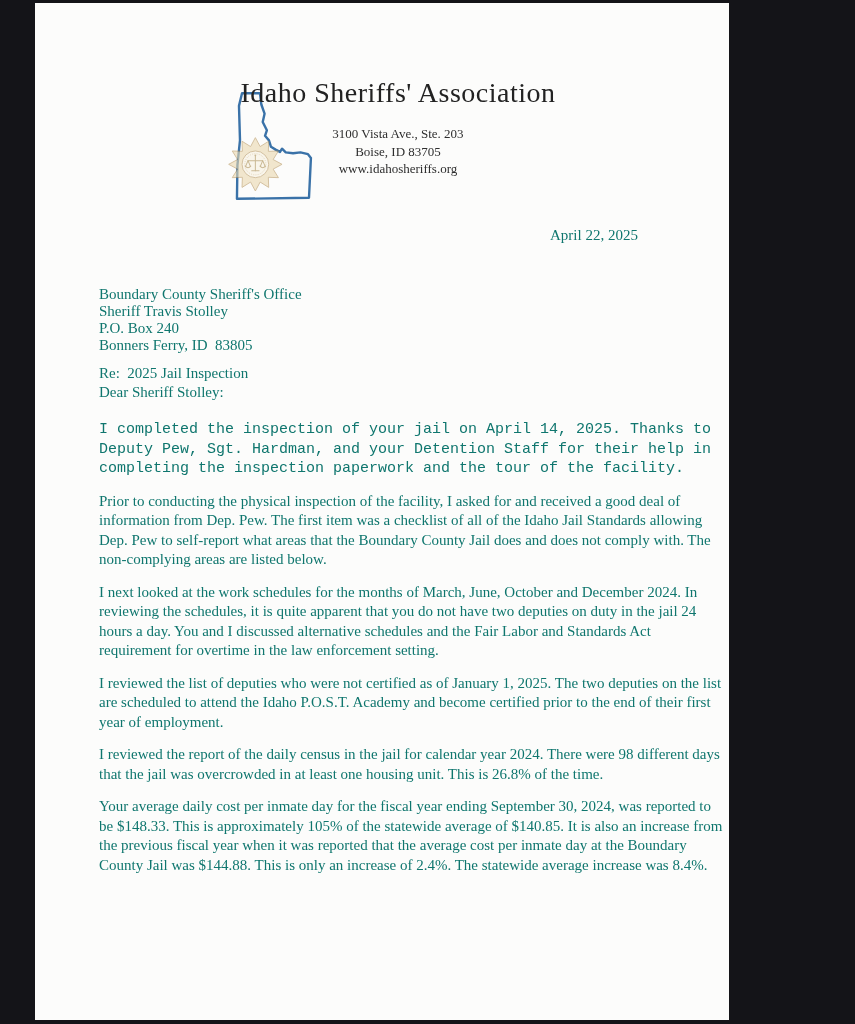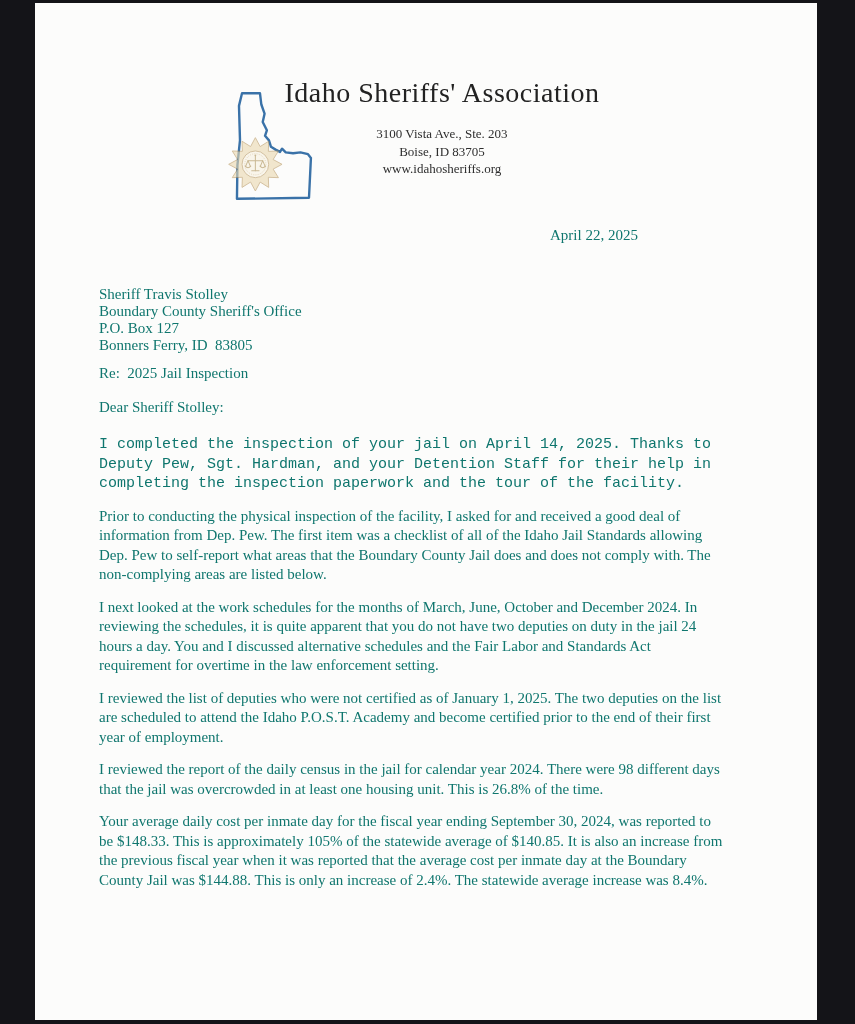--- a/index.html
+++ b/index.html
@@ -6,21 +6,21 @@
   .frame{
     position:relative;
     width:855px;height:1024px;
     background:#141418;
     overflow:hidden;
     font-family:"Liberation Serif","DejaVu Serif",serif;
   }
   .paper{
     position:absolute;
     left:35px;top:3px;
-    width:782px;height:1017px;
+    width:694px;height:1017px;
     background:#fcfcfb;
     color:#2b2b2b;
   }
   
   .letterhead{
     position:absolute;
     left:0;right:0;top:74px;
     text-align:center;
     transform:translateX(16px);
   }
@@ -52,21 +52,21 @@
   }
   .date-line{
     margin-top:222px;
     padding-left:451px;
     line-height:20px;
     white-space:pre-wrap;
   }
   .recipient{margin-top:41px;}
   .recipient div{line-height:17px;white-space:pre-wrap;}
   .subject{margin-top:11px;line-height:17px;white-space:pre-wrap;}
-  .salutation{margin-top:17px;line-height:17px;}
+  .salutation{margin-top:2px;line-height:17px;}
   .body-paragraphs p{
     margin:13px 0 0 0;
     line-height:19.5px;
     text-align:left;
   }
   .body-paragraphs p:first-child{margin-top:19px;font-family:Liberation Mono, monospace;}
 </style>
 </head>
 <body>
 
@@ -104,23 +104,23 @@
         <div>3100 Vista Ave., Ste. 203</div>
         <div>Boise, ID 83705</div>
         <div>www.idahosheriffs.org</div>
       </div>
     </div>
 
     <div class="content">
       <div class="date-line">April 22, 2025</div>
 
       <div class="recipient">
+        <div>Boundary County Sheriff's Office</div>
         <div>Sheriff Travis Stolley</div>
-        <div>Boundary County Sheriff's Office</div>
-        <div>P.O. Box 127</div>
+        <div>P.O. Box 240</div>
         <div>Bonners Ferry, ID  83805</div>
       </div>
 
       <div class="subject">Re:  2025 Jail Inspection</div>
       <div class="salutation">Dear Sheriff Stolley:</div>
 
       <div class="body-paragraphs">
         <p>I completed the inspection of your jail on April 14, 2025. Thanks to Deputy Pew, Sgt. Hardman, and your Detention Staff for their help in completing the inspection paperwork and the tour of the facility.</p>
         <p>Prior to conducting the physical inspection of the facility, I asked for and received a good deal of information from Dep. Pew. The first item was a checklist of all of the Idaho Jail Standards allowing Dep. Pew to self-report what areas that the Boundary County Jail does and does not comply with. The non-complying areas are listed below.</p>
         <p>I next looked at the work schedules for the months of March, June, October and December 2024. In reviewing the schedules, it is quite apparent that you do not have two deputies on duty in the jail 24 hours a day. You and I discussed alternative schedules and the Fair Labor and Standards Act requirement for overtime in the law enforcement setting.</p>

